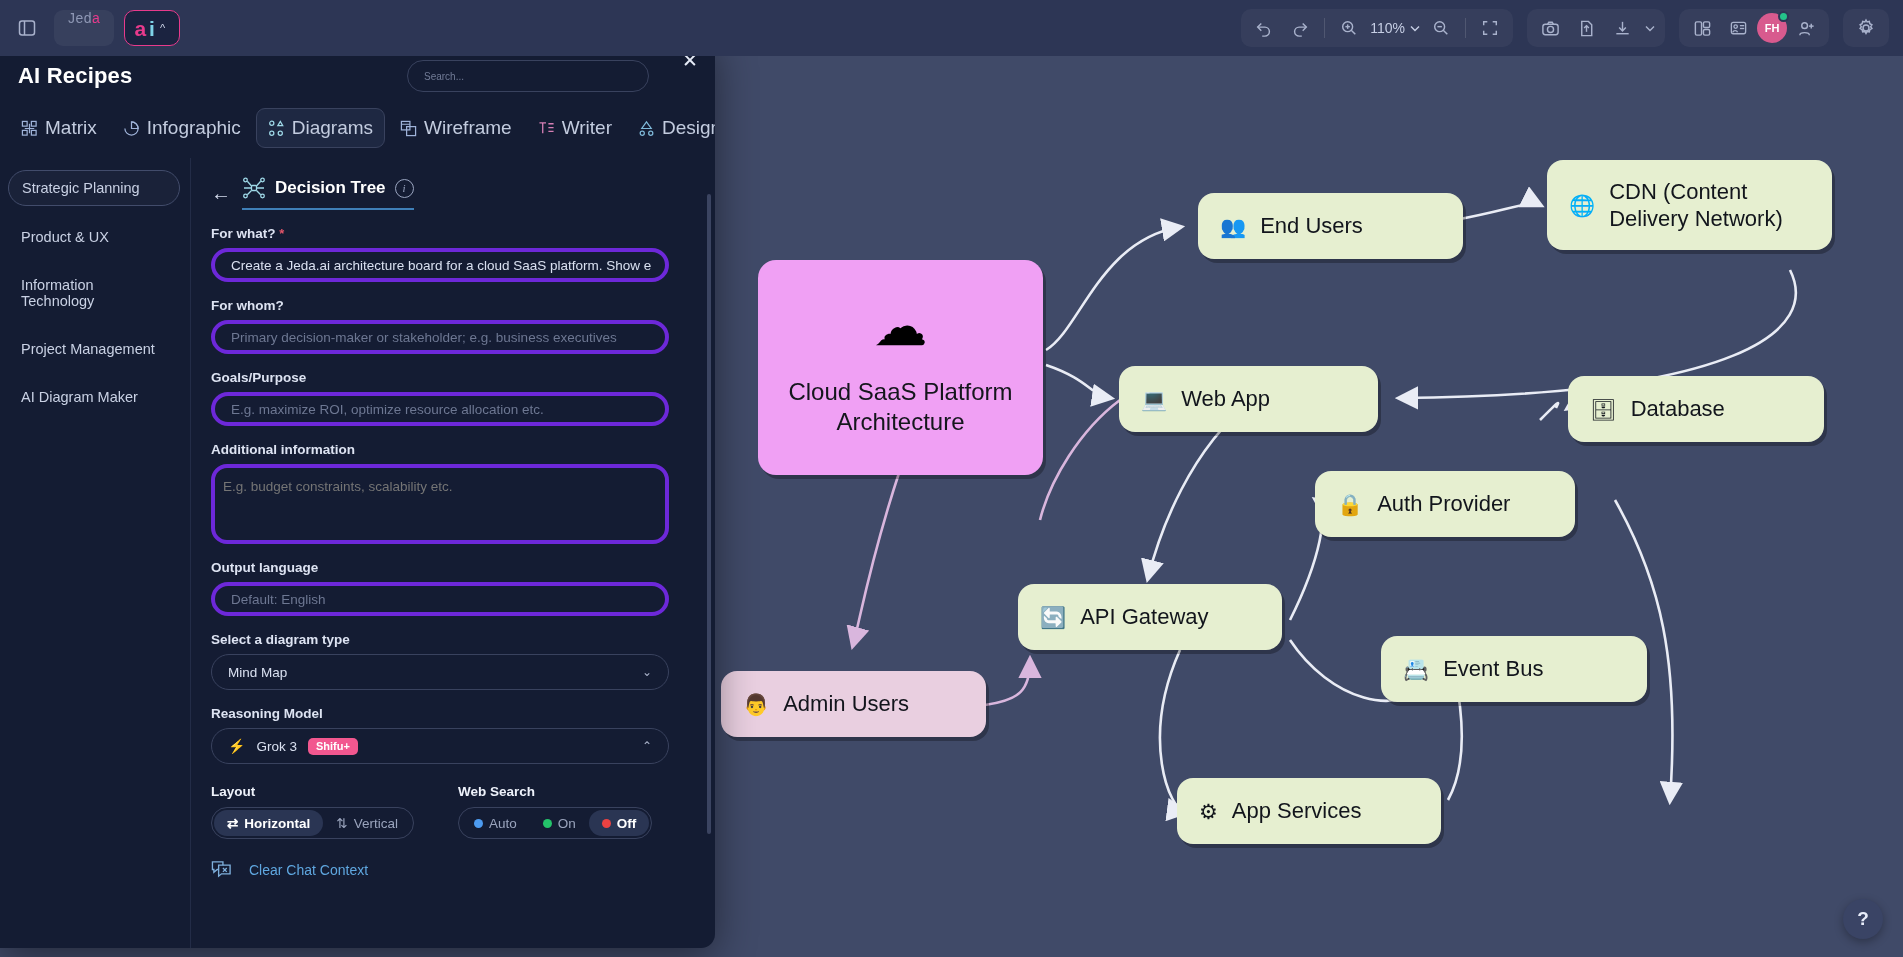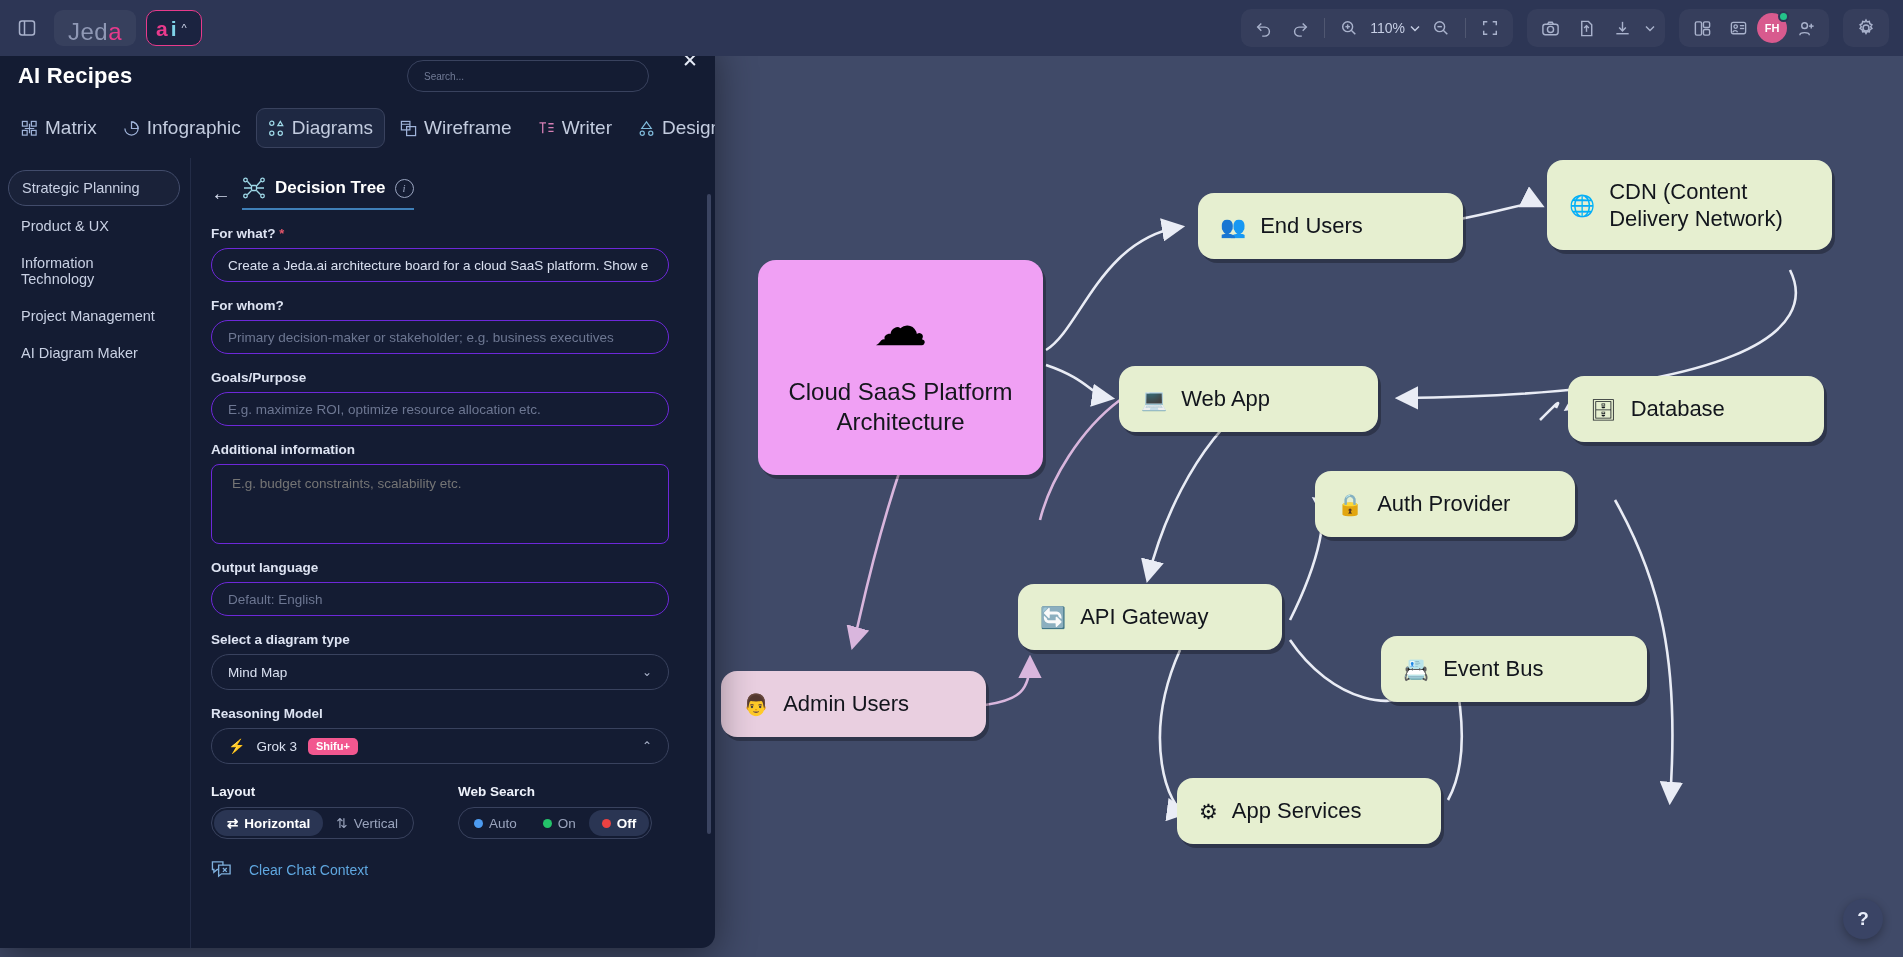--- a/index.html
+++ b/index.html
@@ -21,22 +21,22 @@
   }
   .tb-left { display: flex; align-items: center; gap: 10px; padding-left: 10px; }
   .icon-btn {
     width: 34px; height: 34px; border-radius: 8px;
     display: flex; align-items: center; justify-content: center;
     color: #a9b2cc; cursor: pointer;
   }
   .brand-pill {
     height: 36px; padding: 0 14px; border-radius: 9px;
     background: rgba(255,255,255,.05);
-    display: flex; align-items: flex-end;
-    font-size: 24px; letter-spacing: .5px; color: #8f98b5;
+    display: flex; align-items: flex-start;
+    font-size: 14px; letter-spacing: .5px; color: #8f98b5;
     cursor: pointer;
   }
   .brand-pill .accent { color: #e83a8c; }
   .ai-pill {
     height: 36px; min-width: 56px; padding: 0 9px; border-radius: 10px;
     background: #1b2340; border: 1.6px solid #e83a8c;
     display: flex; align-items: center; gap: 3px;
     cursor: pointer;
   }
   .ai-pill .ai-a { color: #e83a8c; font-size: 21px; font-weight: 600; line-height: 1; }
@@ -98,21 +98,21 @@
     color: #c3ccdf; font-size: 19px; white-space: nowrap;
   }
   .tab.active { background: #1e2842; border: 1px solid #39425e; }
   .tab svg { display: block; }
 
   .panel-body { display: flex; margin-top: 10px; height: 794px; }
 
   
   .cats { width: 190px; flex: 0 0 190px; padding: 12px 10px 0 8px; }
   .cat {
-    padding: 9px 13px; border-radius: 18px; margin-bottom: 3px;
+    padding: 9px 13px; border-radius: 18px; margin-bottom: 14px;
     color: #c9d1e4; font-size: 14.5px; cursor: pointer;
   }
   .cat.active { border: 1px solid #424c6b; background: #1a2239; }
 
   
   .form-wrap {
     flex: 1; border-left: 1px solid #232c47;
     position: relative; overflow: hidden;
   }
   .form-scroll { padding: 18px 30px 20px 20px; height: 100%; overflow: hidden; }
@@ -130,29 +130,29 @@
     font-size: 11px; font-style: italic;
     display: flex; align-items: center; justify-content: center;
     cursor: pointer; font-family: "Liberation Serif", serif;
   }
 
   .field { margin-top: 16px; }
   .field-label { font-size: 13.5px; color: #dde3f2; margin-bottom: 7px; font-weight: 600; }
   .req { color: #e4556a; font-size: 13px; }
   .inp {
     width: 458px; height: 34px; border-radius: 18px;
-    border: 1px solid #6d28d9; background: transparent;
+    border: 4px solid #6d28d9; background: transparent;
     color: #d9e0f0; font-size: 13.5px; font-family: inherit;
     padding: 0 16px; outline: none;
     white-space: nowrap; overflow: hidden; text-overflow: clip;
     display: flex; align-items: center;
   }
   .inp.placeholder { color: #6d7792; }
   textarea.inp {
-    height: 80px; border-radius: 8px; padding: 10px 20px; resize: none;
+    height: 80px; border-radius: 16px; padding: 10px 8px; resize: none;
     display: block; line-height: 1.4;
   }
   .sel {
     width: 458px; height: 36px; border-radius: 18px;
     border: 1px solid #39425e; background: transparent;
     color: #d9e0f0; font-size: 13.5px; padding: 0 16px;
     display: flex; align-items: center; cursor: pointer;
   }
   .sel .chev { margin-left: auto; color: #aab3ca; font-size: 12px; }
   .model-row { display: flex; align-items: center; gap: 11px; }

